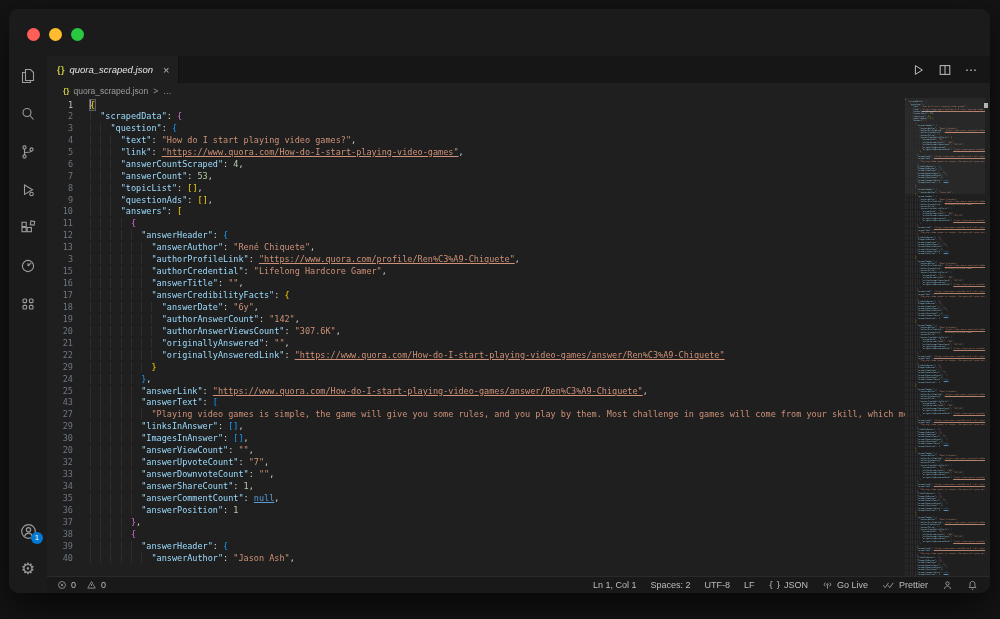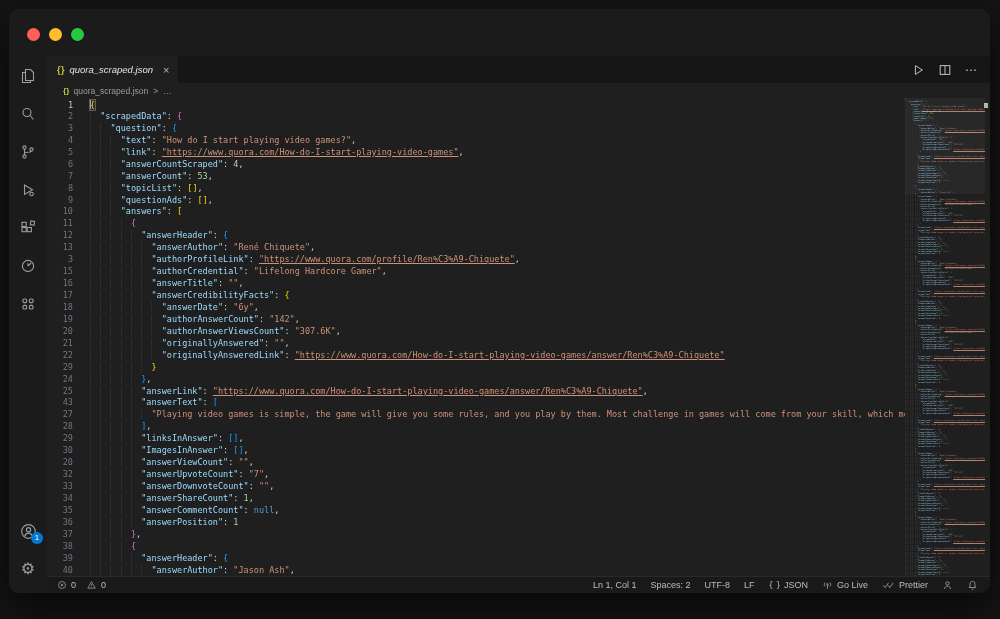--- a/index.html
+++ b/index.html
@@ -57,21 +57,21 @@
   .lines { position:absolute; left:0; top:1px; right:0; }
   .line { white-space:pre; font-family:"DejaVu Sans Mono", monospace; font-size:8.5px; line-height:11.95px;
           height:11.95px; color:var(--punct,#d4d4d4); cursor:text; }
   .ln { display:inline-block; width:22px; margin-left:4px; margin-right:17px; text-align:right;
         color:var(--linenum,#6e7681); }
   .line.active .ln { color:var(--linenum-active,#c6c6c6); }
   .tk-key { color:var(--key,#9cdcfe); }
   .tk-str { color:var(--string,#ce9178); }
   .tk-url { text-decoration:underline; }
   .tk-num { color:var(--number,#b5cea8); }
-  .tk-kw  { color:var(--keyword,#569cd6); }
+  .tk-kw  { color:var(--keyword,#569cd6);text-decoration:underline; }
   .tk-p   { color:var(--punct,#d4d4d4); }
   .tk-b0  { color:var(--bracket1,#ffd700); }
   .tk-b1  { color:var(--bracket2,#da70d6); }
   .tk-b2  { color:var(--bracket3,#179fff); }
   .tk-indent { background-image:repeating-linear-gradient(to right,
                var(--guide,#2e2e2e) 0, var(--guide,#2e2e2e) 1px, transparent 1px, transparent 2ch); }
   .bm { outline:1px solid #5e5e5e; background:rgba(110,110,110,.18); }
   .cursor-bar { display:inline-block; width:1px; height:10px; background:var(--cursor,#aeafad);
                 vertical-align:-1px; margin-right:-1px; }
 
@@ -223,21 +223,20 @@
             <div class="line"><span class="ln">18</span><span class="tk-indent">              </span><span class="tk-key">"answerDate"</span><span class="tk-p">:</span><span> </span><span class="tk-str">"6y"</span><span class="tk-p">,</span></div>
             <div class="line"><span class="ln">19</span><span class="tk-indent">              </span><span class="tk-key">"authorAnswerCount"</span><span class="tk-p">:</span><span> </span><span class="tk-str">"142"</span><span class="tk-p">,</span></div>
             <div class="line"><span class="ln">20</span><span class="tk-indent">              </span><span class="tk-key">"authorAnswerViewsCount"</span><span class="tk-p">:</span><span> </span><span class="tk-str">"307.6K"</span><span class="tk-p">,</span></div>
             <div class="line"><span class="ln">21</span><span class="tk-indent">              </span><span class="tk-key">"originallyAnswered"</span><span class="tk-p">:</span><span> </span><span class="tk-str">""</span><span class="tk-p">,</span></div>
             <div class="line"><span class="ln">22</span><span class="tk-indent">              </span><span class="tk-key">"originallyAnsweredLink"</span><span class="tk-p">:</span><span> </span><span class="tk-str tk-url">"https://www.quora.com/How-do-I-start-playing-video-games/answer/Ren%C3%A9-Chiquete"</span></div>
             <div class="line"><span class="ln">29</span><span class="tk-indent">            </span><span class="tk-b0">}</span></div>
             <div class="line"><span class="ln">24</span><span class="tk-indent">          </span><span class="tk-b2">}</span><span class="tk-p">,</span></div>
             <div class="line"><span class="ln">25</span><span class="tk-indent">          </span><span class="tk-key">"answerLink"</span><span class="tk-p">:</span><span> </span><span class="tk-str tk-url">"https://www.quora.com/How-do-I-start-playing-video-games/answer/Ren%C3%A9-Chiquete"</span><span class="tk-p">,</span></div>
             <div class="line"><span class="ln">43</span><span class="tk-indent">          </span><span class="tk-key">"answerText"</span><span class="tk-p">:</span><span> </span><span class="tk-b2">[</span></div>
             <div class="line"><span class="ln">27</span><span class="tk-indent">            </span><span class="tk-str">"Playing video games is simple, the game will give you some rules, and you play by them. Most challenge in games will come from your skill, which means,</span></div>
-            <div class="line"><span class="ln">28</span><span class="tk-indent">          </span><span class="tk-b2">]</span><span class="tk-p">,</span></div>
             <div class="line"><span class="ln">29</span><span class="tk-indent">          </span><span class="tk-key">"linksInAnswer"</span><span class="tk-p">:</span><span> </span><span class="tk-b2">[</span><span class="tk-b2">]</span><span class="tk-p">,</span></div>
             <div class="line"><span class="ln">30</span><span class="tk-indent">          </span><span class="tk-key">"ImagesInAnswer"</span><span class="tk-p">:</span><span> </span><span class="tk-b2">[</span><span class="tk-b2">]</span><span class="tk-p">,</span></div>
             <div class="line"><span class="ln">20</span><span class="tk-indent">          </span><span class="tk-key">"answerViewCount"</span><span class="tk-p">:</span><span> </span><span class="tk-str">""</span><span class="tk-p">,</span></div>
             <div class="line"><span class="ln">32</span><span class="tk-indent">          </span><span class="tk-key">"answerUpvoteCount"</span><span class="tk-p">:</span><span> </span><span class="tk-str">"7"</span><span class="tk-p">,</span></div>
             <div class="line"><span class="ln">33</span><span class="tk-indent">          </span><span class="tk-key">"answerDownvoteCount"</span><span class="tk-p">:</span><span> </span><span class="tk-str">""</span><span class="tk-p">,</span></div>
             <div class="line"><span class="ln">34</span><span class="tk-indent">          </span><span class="tk-key">"answerShareCount"</span><span class="tk-p">:</span><span> </span><span class="tk-num">1</span><span class="tk-p">,</span></div>
             <div class="line"><span class="ln">35</span><span class="tk-indent">          </span><span class="tk-key">"answerCommentCount"</span><span class="tk-p">:</span><span> </span><span class="tk-kw">null</span><span class="tk-p">,</span></div>
             <div class="line"><span class="ln">36</span><span class="tk-indent">          </span><span class="tk-key">"answerPosition"</span><span class="tk-p">:</span><span> </span><span class="tk-num">1</span></div>
             <div class="line"><span class="ln">37</span><span class="tk-indent">        </span><span class="tk-b1">}</span><span class="tk-p">,</span></div>
             <div class="line"><span class="ln">38</span><span class="tk-indent">        </span><span class="tk-b1">{</span></div>

